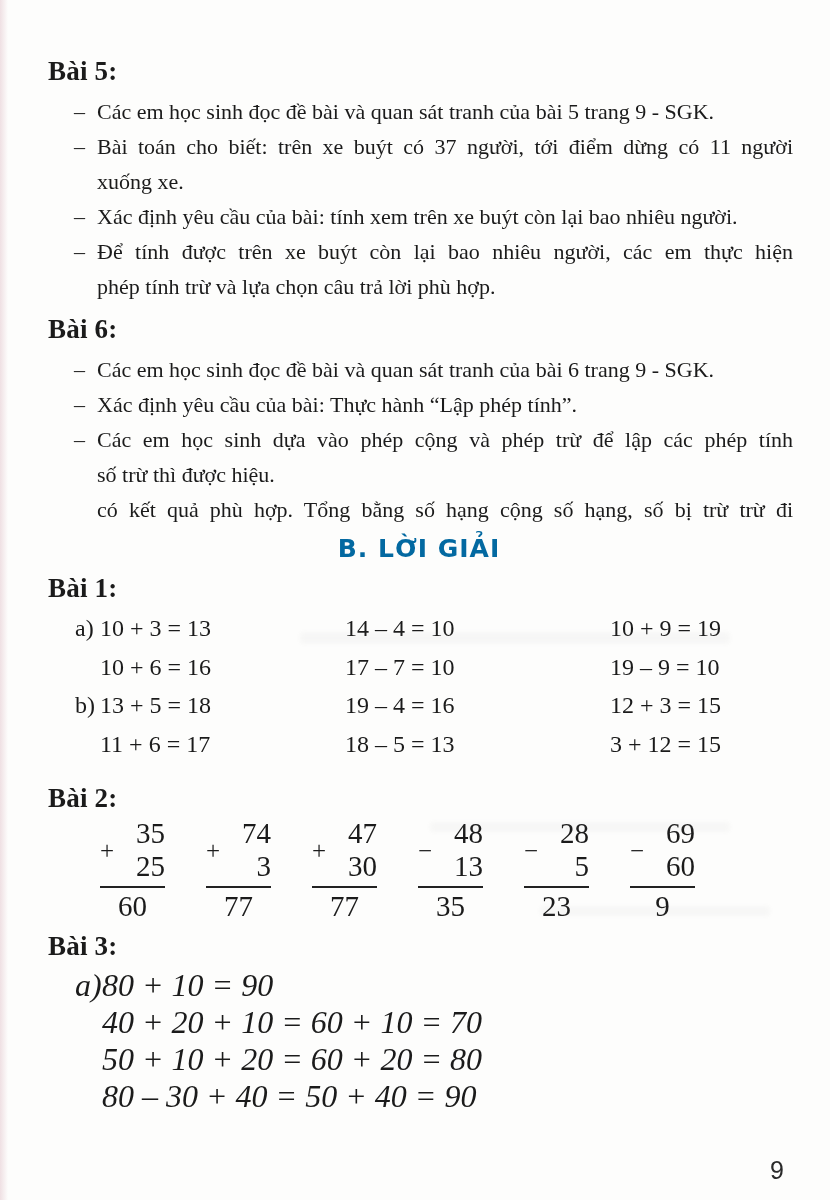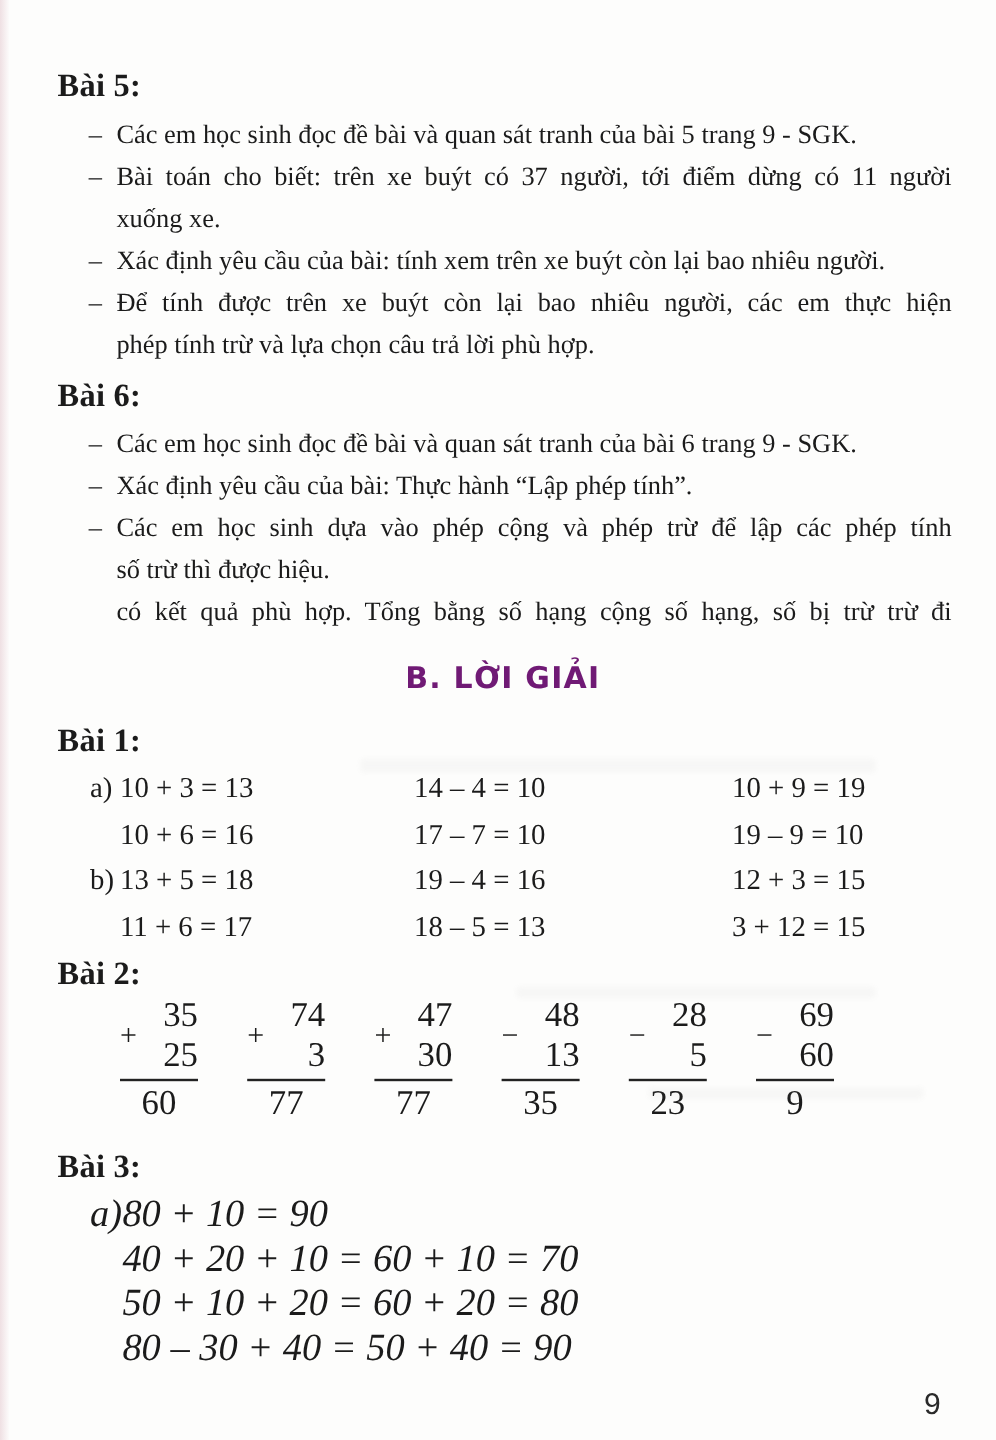--- a/index.html
+++ b/index.html
@@ -24,31 +24,31 @@
   }
   .bullets { margin:8px 0 0 49px; width:696px; }
   .bl {
     position:relative;
     font-size:22px; line-height:35px;
     white-space:nowrap;
   }
   .bl .dash { position:absolute; left:-23px; top:0; }
   .bl.stretch { white-space:normal; text-align-last:justify; }
   .sol-heading {
-    margin-top:22px;
+    margin-top:6px;
     text-align:center;
     font-family:"DejaVu Sans", sans-serif;
     font-weight:bold;
     font-size:25px; line-height:32px;
     letter-spacing:1px;
-    color:#701a75;
+    color:#0369a1;
   }
   h2.sec.mt1 { margin-top:10px; }
-  h2.sec.mt2 { margin-top:21px; }
-  h2.sec.mt3 { margin-top:4px; }
+  h2.sec.mt2 { margin-top:8px; }
+  h2.sec.mt3 { margin-top:20px; }
   .eqgrid {
     margin:6px 0 0 27px;
     display:grid;
     grid-template-columns:25px 245px 265px auto;
     font-size:24px; line-height:38.5px;
   }
   .eqgrid .lbl { }
   .vrow {
     display:flex; gap:41px;
     margin:4px 0 0 52px;

